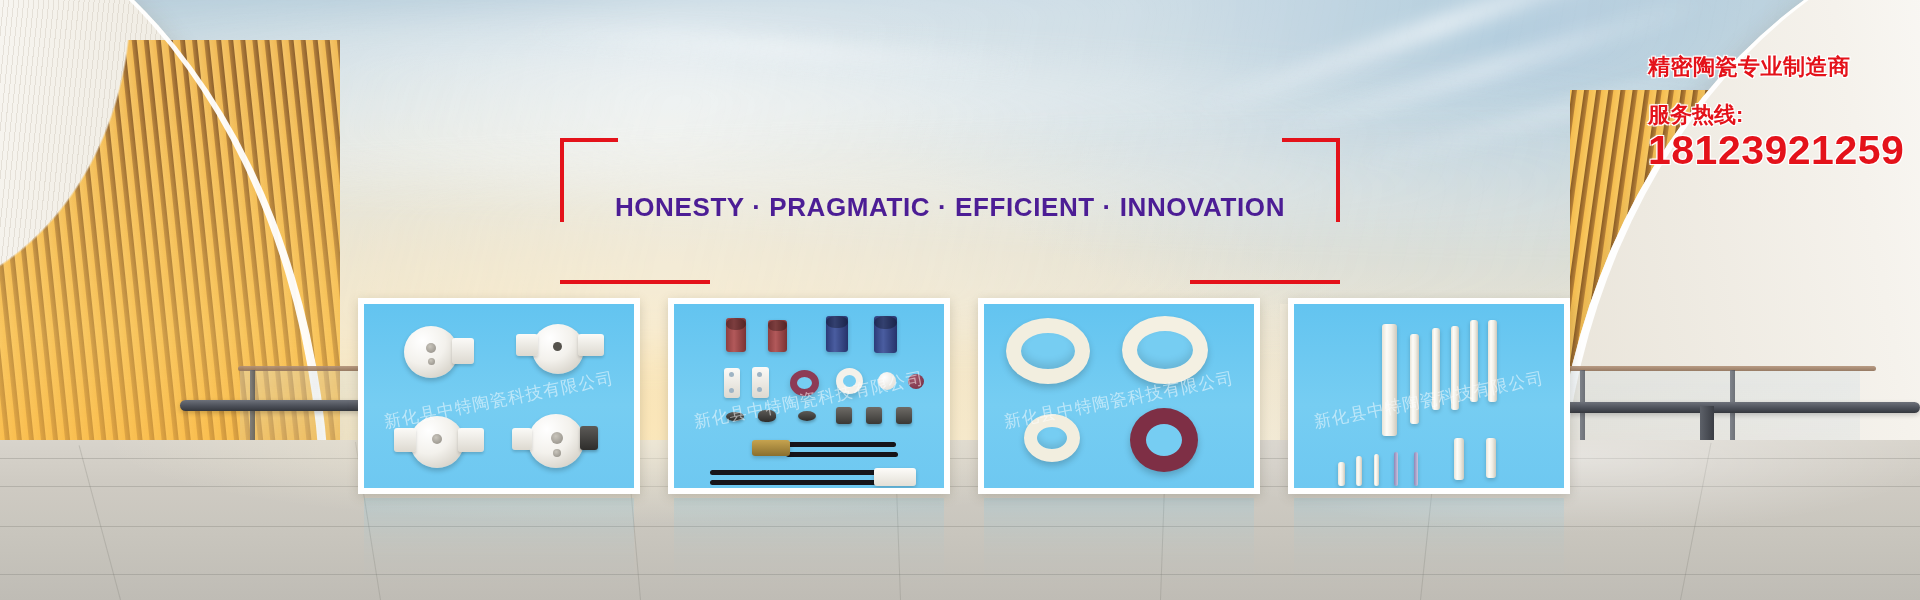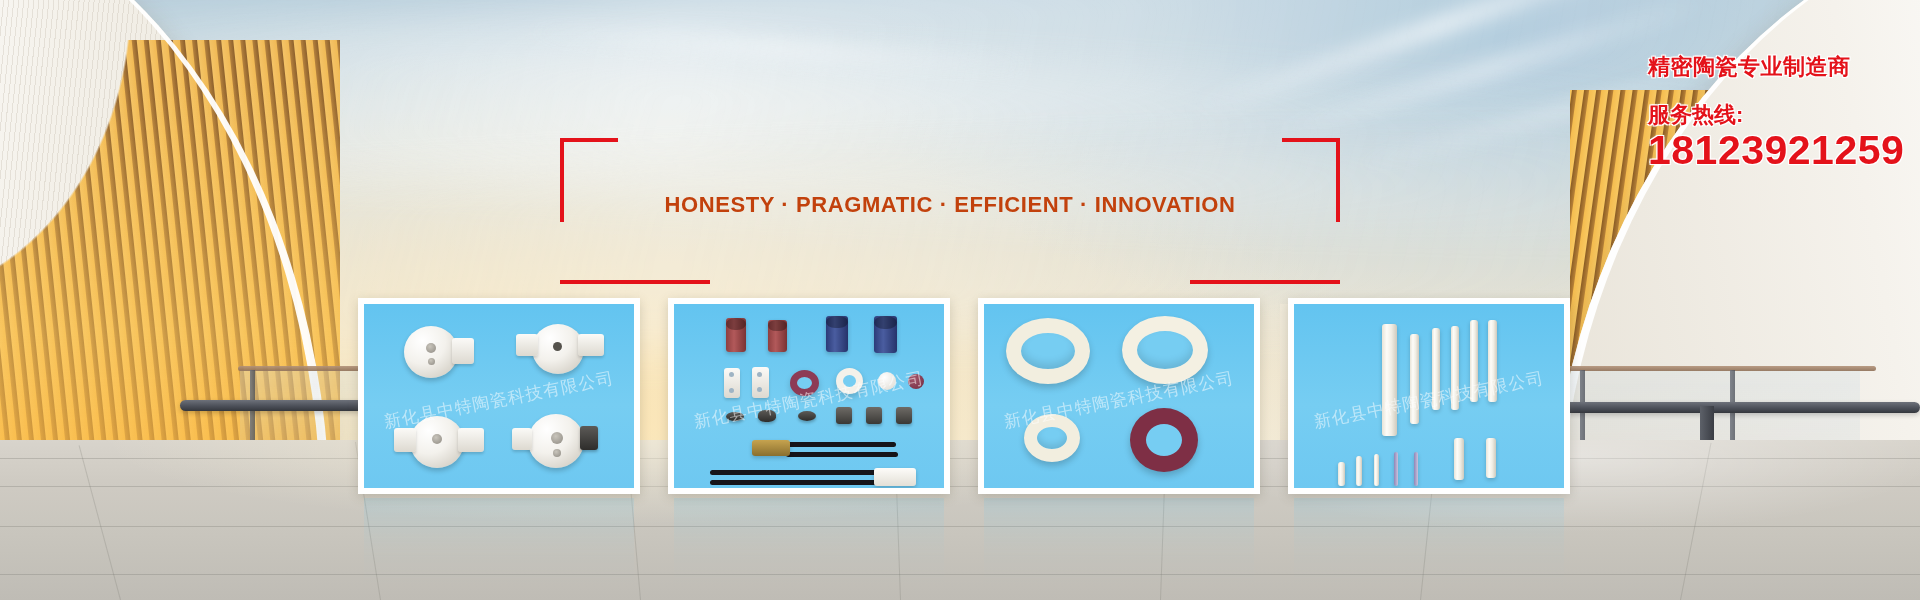--- a/index.html
+++ b/index.html
@@ -176,21 +176,21 @@
     letter-spacing:7px;
     text-shadow:
       0 0 4px #fff, 0 0 4px #fff, 0 0 7px #fff,
       2px 2px 0 #fff, -2px -2px 0 #fff, 2px -2px 0 #fff, -2px 2px 0 #fff;
     white-space:nowrap;
   }
   .slogan-en {
     position:absolute; left:0; right:0; top:72px;
     text-align:center;
     font-family:"Liberation Sans", sans-serif;
-    font-size:22px; font-weight:700; color:#c2410c;
+    font-size:26px; font-weight:700; color:#4c1d95;
     letter-spacing:.6px; white-space:nowrap;
   }
 
   
   .contact { position:absolute; left:1648px; top:52px; width:330px; }
   .contact .c-line {
     color:#e4121a; font-weight:700; white-space:nowrap;
     text-shadow:0 0 3px #fff, 1px 1px 0 #fff, -1px -1px 0 #fff, 1px -1px 0 #fff, -1px 1px 0 #fff;
   }
   .c-title { font-size:22px; line-height:30px; letter-spacing:.5px; }

